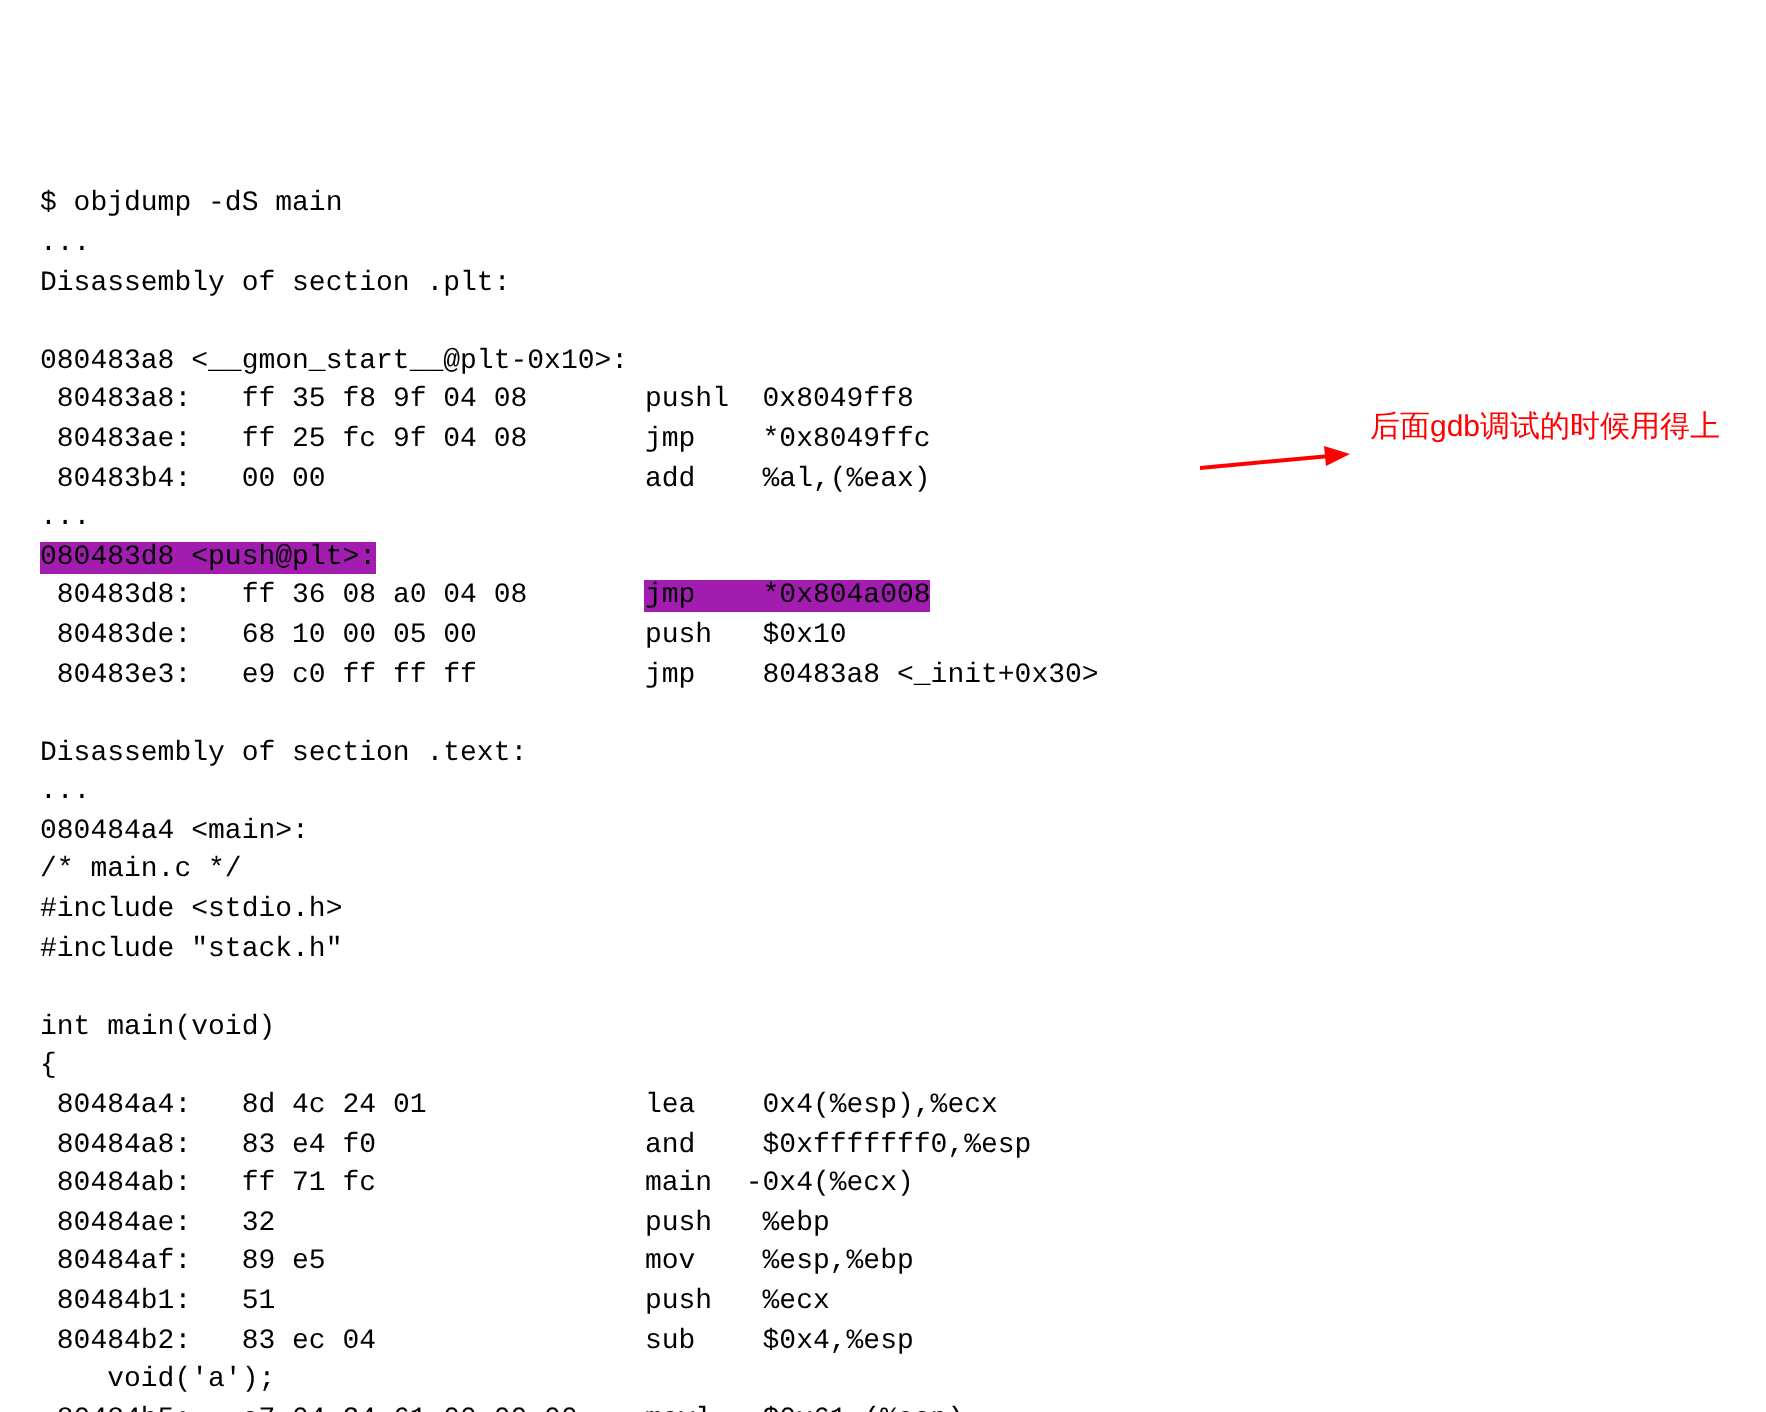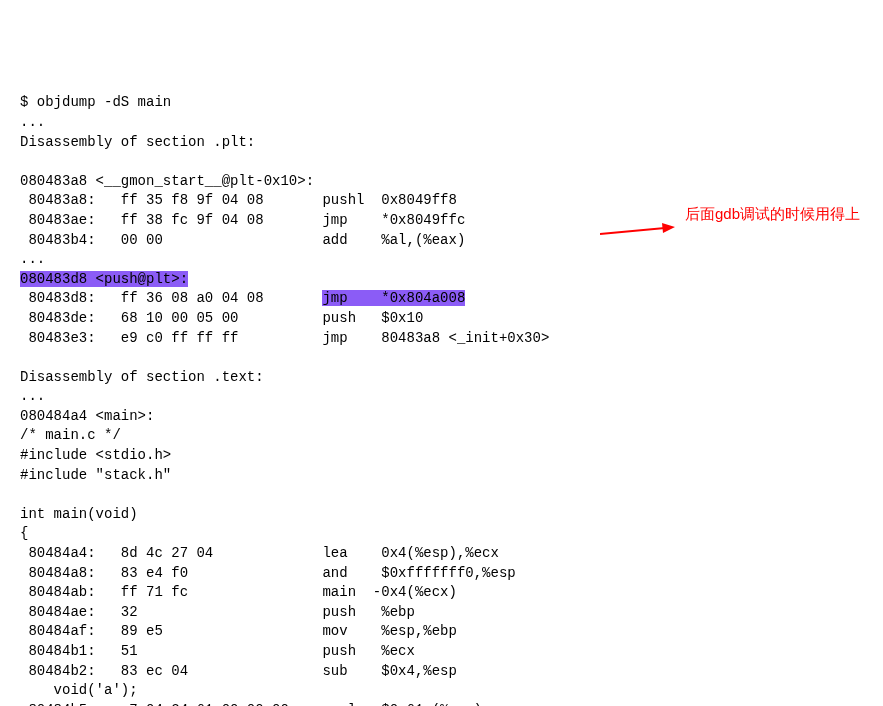--- a/index.html
+++ b/index.html
@@ -12,21 +12,21 @@
       font-size: 14px;
       line-height: 1.4;
       background: #fff;
       padding: 15px 20px;
       white-space: pre;
       color: #000;
       width: 883px;
       position: relative;
     }
     .hl {
-      background-color: #8b5cf6;
+      background-color: #a21caf;
     }
     .annotation {
       color: #ff0000;
       font-family: "SimSun", "Microsoft YaHei", sans-serif;
       white-space: nowrap;
       font-size: 15px;
       position: absolute;
     }
     .arrow {
       color: #ff0000;
@@ -37,38 +37,38 @@
 <body>
 
 
 
 <span>$ objdump -dS main</span>
 <span>...</span>
 <span>Disassembly of section .plt:</span>
 
 <span>080483a8 &lt;__gmon_start__@plt-0x10&gt;:</span>
 <span> 80483a8:</span><span>   ff 35 f8 9f 04 08   </span><span>    pushl  0x8049ff8</span>
-<span> 80483ae:</span><span>   ff 38 fc 9f 04 08   </span><span>    jmp    *0x8049ffc</span>
+<span> 80483ae:</span><span>   ff 25 fc 9f 04 08   </span><span>    jmp    *0x8049ffc</span>
 <span> 80483b4:</span><span>   00 00               </span><span>    add    %al,(%eax)</span>
 <span>...</span>
 <span class="hl">080483d8 &lt;push@plt&gt;:</span>
 <span> 80483d8:</span><span>   ff 36 08 a0 04 08   </span><span>    </span><span class="hl">jmp    *0x804a008</span>
 <span> 80483de:</span><span>   68 10 00 05 00      </span><span>    push   $0x10</span>
 <span> 80483e3:</span><span>   e9 c0 ff ff ff      </span><span>    jmp    80483a8 &lt;_init+0x30&gt;</span>
 
 <span>Disassembly of section .text:</span>
 <span>...</span>
 <span>080484a4 &lt;main&gt;:</span>
 <span>/* main.c */</span>
 <span>#include &lt;stdio.h&gt;</span>
 <span>#include "stack.h"</span>
 
 <span>int main(void)</span>
 <span>{</span>
-<span> 80484a4:</span><span>   8d 4c 27 04         </span><span>    lea    0x4(%esp),%ecx</span>
+<span> 80484a4:</span><span>   8d 4c 24 01         </span><span>    lea    0x4(%esp),%ecx</span>
 <span> 80484a8:</span><span>   83 e4 f0            </span><span>    and    $0xfffffff0,%esp</span>
 <span> 80484ab:</span><span>   ff 71 fc            </span><span>    main  -0x4(%ecx)</span>
 <span> 80484ae:</span><span>   32                  </span><span>    push   %ebp</span>
 <span> 80484af:</span><span>   89 e5               </span><span>    mov    %esp,%ebp</span>
 <span> 80484b1:</span><span>   51                  </span><span>    push   %ecx</span>
 <span> 80484b2:</span><span>   83 ec 04            </span><span>    sub    $0x4,%esp</span>
 <span>    void('a');</span>
 <span> 80484b5:</span><span>   c7 04 24 61 00 00 00</span><span>    movl   $0x61,(%esp)</span>
 
 

